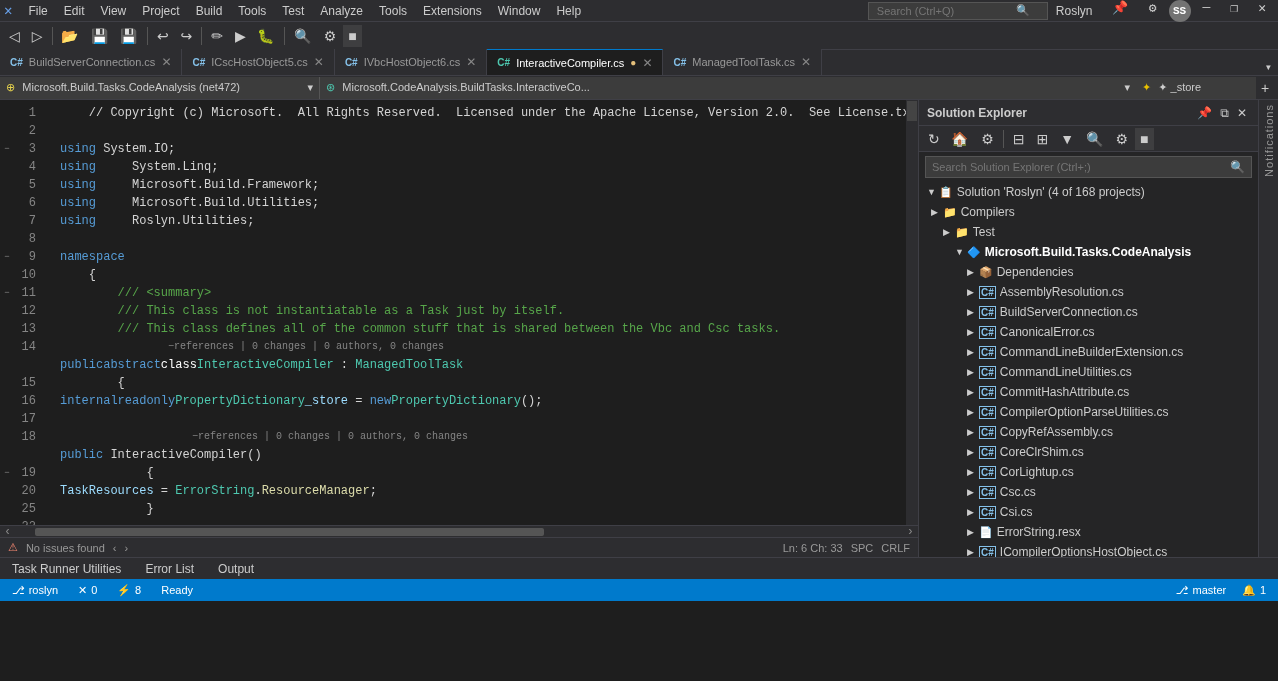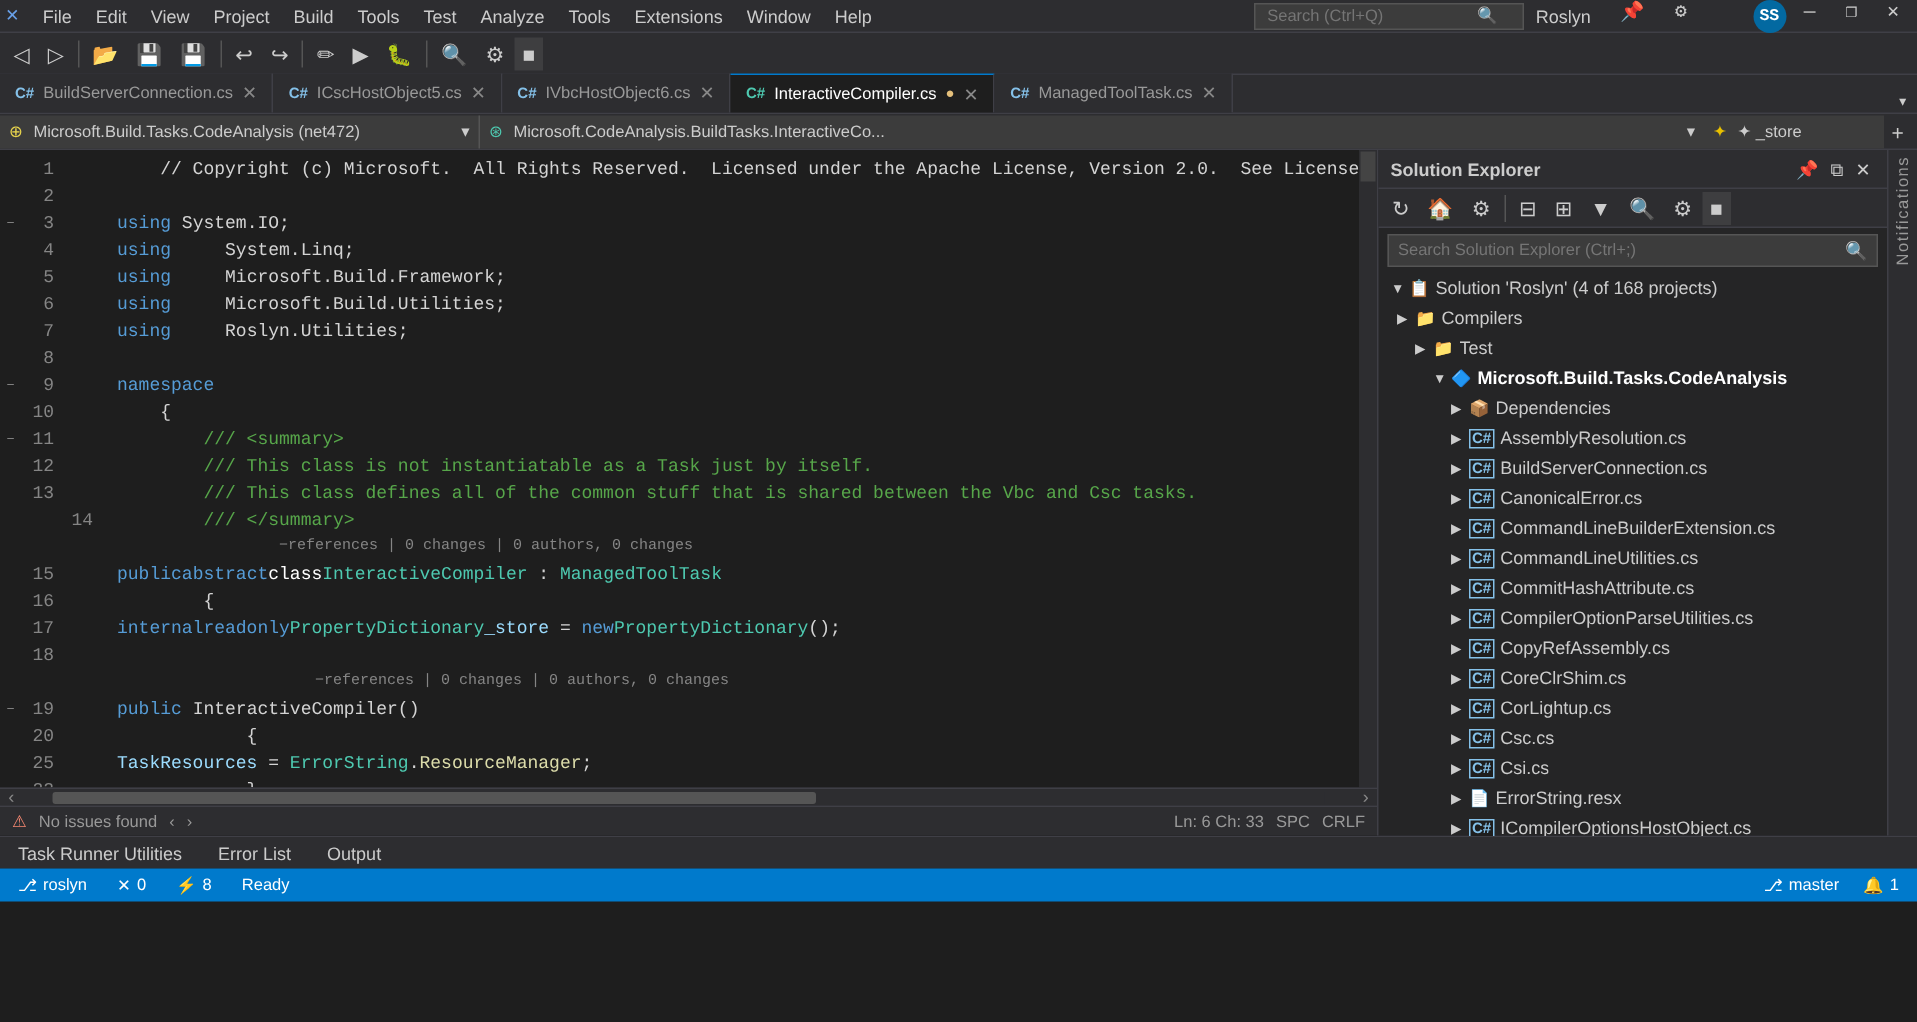--- a/index.html
+++ b/index.html
@@ -108,21 +108,21 @@
   <div class="search-box">
     <input type="text" placeholder="Search (Ctrl+Q)" style="">
     <span class="search-icon">🔍</span>
   </div>
   <div class="user-area">
     <span>Roslyn</span>
   </div>
   <div class="window-controls">
     <span class="win-btn">📌</span>
     <span class="win-btn">⚙</span>
-    <span style="background:#0369a1; border-radius:50%; width:22px; height:22px; display:flex; align-items:center; justify-content:center; color:#fff; font-size:11px; font-weight:bold;margin-left:32px;">SS</span>
+    <span style="background:#737373; border-radius:50%; width:22px; height:22px; display:flex; align-items:center; justify-content:center; color:#fff; font-size:11px; font-weight:bold;">SS</span>
     <span class="win-btn">—</span>
     <span class="win-btn">❐</span>
     <span class="win-btn">✕</span>
   </div>
 </div>
 
 <div id="toolbar">
   <button class="toolbar-btn">◁</button>
   <button class="toolbar-btn">▷</button>
   <div class="toolbar-sep"></div>
@@ -248,21 +248,21 @@
               <span style="min-width: 30px; text-align: right; padding-right: 8px; color: rgb(133, 133, 133); font-size: 12px;">11</span>
             </div>
             <div style="display: flex; align-items: center; height: 18px;">
               <span style="width: 14px; color: rgb(133, 133, 133); font-size: 9px; cursor: pointer; display: inline-block; text-align: center;"></span>
               <span style="min-width: 30px; text-align: right; padding-right: 8px; color: rgb(133, 133, 133); font-size: 12px;">12</span>
             </div>
             <div style="display: flex; align-items: center; height: 18px;">
               <span style="width: 14px; color: rgb(133, 133, 133); font-size: 9px; cursor: pointer; display: inline-block; text-align: center;"></span>
               <span style="min-width: 30px; text-align: right; padding-right: 8px; color: rgb(133, 133, 133); font-size: 12px;">13</span>
             </div>
-            <div style="display: flex; height: 18px; padding-left: 26px;">
+            <div style="display: flex; height: 18px;">
               <span style="width: 14px; color: rgb(133, 133, 133); font-size: 9px; cursor: pointer; display: inline-block; text-align: center;"></span>
               <span style="min-width: 30px; text-align: right; padding-right: 8px; color: rgb(133, 133, 133); font-size: 12px;">14</span>
             </div>
             <div style="display: flex; align-items: center; height: 18px;">
               <span style="width: 14px; color: rgb(133, 133, 133); font-size: 9px; cursor: pointer; display: inline-block; text-align: center;"></span>
               <span style="min-width: 30px; text-align: right; padding-right: 8px; color: rgb(133, 133, 133); font-size: 12px;"></span>
             </div>
             <div style="display: flex; align-items: center; height: 18px;">
               <span style="width: 14px; color: rgb(133, 133, 133); font-size: 9px; cursor: pointer; display: inline-block; text-align: center;"></span>
               <span style="min-width: 30px; text-align: right; padding-right: 8px; color: rgb(133, 133, 133); font-size: 12px;">15</span>
@@ -309,21 +309,20 @@
           <div style="height: 18px; display: flex; align-items: center; padding-left: 4px; white-space: pre; font-size: 12px;"><span style="color:#569cd6;">using</span><span style="color:#d4d4d4;">     System.Linq;</span></div>
           <div style="height: 18px; display: flex; align-items: center; padding-left: 4px; white-space: pre; font-size: 12px;"><span style="color:#569cd6;">using</span><span style="color:#d4d4d4;">     Microsoft.Build.Framework;</span></div>
           <div style="height: 18px; display: flex; align-items: center; padding-left: 4px; white-space: pre; font-size: 12px;"><span style="color:#569cd6;">using</span><span style="color:#d4d4d4;">     Microsoft.Build.Utilities;</span></div>
           <div style="height: 18px; display: flex; align-items: center; padding-left: 4px; white-space: pre; font-size: 12px;"><span style="color:#569cd6;">using</span><span style="color:#d4d4d4;">     Roslyn.Utilities;</span></div>
           <div style="height: 18px; display: flex; align-items: center; padding-left: 4px; white-space: pre; font-size: 12px;"></div>
           <div style="height: 18px; display: flex; align-items: center; padding-left: 4px; white-space: pre; font-size: 12px;"><span style="color:#569cd6;">namespace</span></div>
           <div style="height: 18px; display: flex; align-items: center; padding-left: 4px; white-space: pre; font-size: 12px;">    {</div>
           <div style="height: 18px; display: flex; align-items: center; padding-left: 4px; white-space: pre; font-size: 12px;"><span style="color:#57a64a;">        /// &lt;summary&gt;</span></div>
           <div style="height: 18px; display: flex; align-items: center; padding-left: 4px; white-space: pre; font-size: 12px;"><span style="color:#57a64a;">        /// This class is not instantiatable as a Task just by itself.</span></div>
           <div style="height: 18px; display: flex; align-items: center; padding-left: 4px; white-space: pre; font-size: 12px;"><span style="color:#57a64a;">        /// This class defines all of the common stuff that is shared between the Vbc and Csc tasks.</span></div>
-          <div style="height: 18px; display: flex; align-items: center; padding-left: 4px; white-space: pre; font-size: 12px;"><span style="color:#57a64a;">        /// &lt;/summary&gt;</span></div>
           <div style="height: 18px; display: flex; align-items: center; padding-left: 4px; white-space: pre; font-size: 12px;"><span style="color:#858585; font-size:10px; padding-left:60px;">        −references | 0 changes | 0 authors, 0 changes</span></div>
           <div style="height: 18px; display: flex; align-items: center; padding-left: 4px; white-space: pre; font-size: 12px;">        <span style="color:#569cd6;">public</span> <span style="color:#569cd6;">abstract</span> <span style="color:#ffffff;">class</span> <span style="color:#4ec9b0;">InteractiveCompiler</span> : <span style="color:#4ec9b0;">ManagedToolTask</span></div>
           <div style="height: 18px; display: flex; align-items: center; padding-left: 4px; white-space: pre; font-size: 12px;">        {</div>
           <div style="height: 18px; display: flex; align-items: center; padding-left: 4px; white-space: pre; font-size: 12px;">            <span style="color:#569cd6;">internal</span> <span style="color:#569cd6;">readonly</span> <span style="color:#4ec9b0;">PropertyDictionary</span> <span style="color:#9cdcfe;">_store</span> = <span style="color:#569cd6;">new</span> <span style="color:#4ec9b0;">PropertyDictionary</span>();</div>
           <div style="height: 18px; display: flex; align-items: center; padding-left: 4px; white-space: pre; font-size: 12px;"></div>
           <div style="height: 18px; display: flex; align-items: center; padding-left: 4px; white-space: pre; font-size: 12px;"><span style="color:#858585; font-size:10px; padding-left:60px;">            −references | 0 changes | 0 authors, 0 changes</span></div>
           <div style="height: 18px; display: flex; align-items: center; padding-left: 4px; white-space: pre; font-size: 12px;">            <span style="color:#569cd6;">public</span> InteractiveCompiler()</div>
           <div style="height: 18px; display: flex; align-items: center; padding-left: 4px; white-space: pre; font-size: 12px;">            {</div>
           <div style="height: 18px; display: flex; align-items: center; padding-left: 4px; white-space: pre; font-size: 12px;">                <span style="color:#9cdcfe;">TaskResources</span> = <span style="color:#4ec9b0;">ErrorString</span>.<span style="color:#dcdcaa;">ResourceManager</span>;</div>
           <div style="height: 18px; display: flex; align-items: center; padding-left: 4px; white-space: pre; font-size: 12px;">            }</div>

